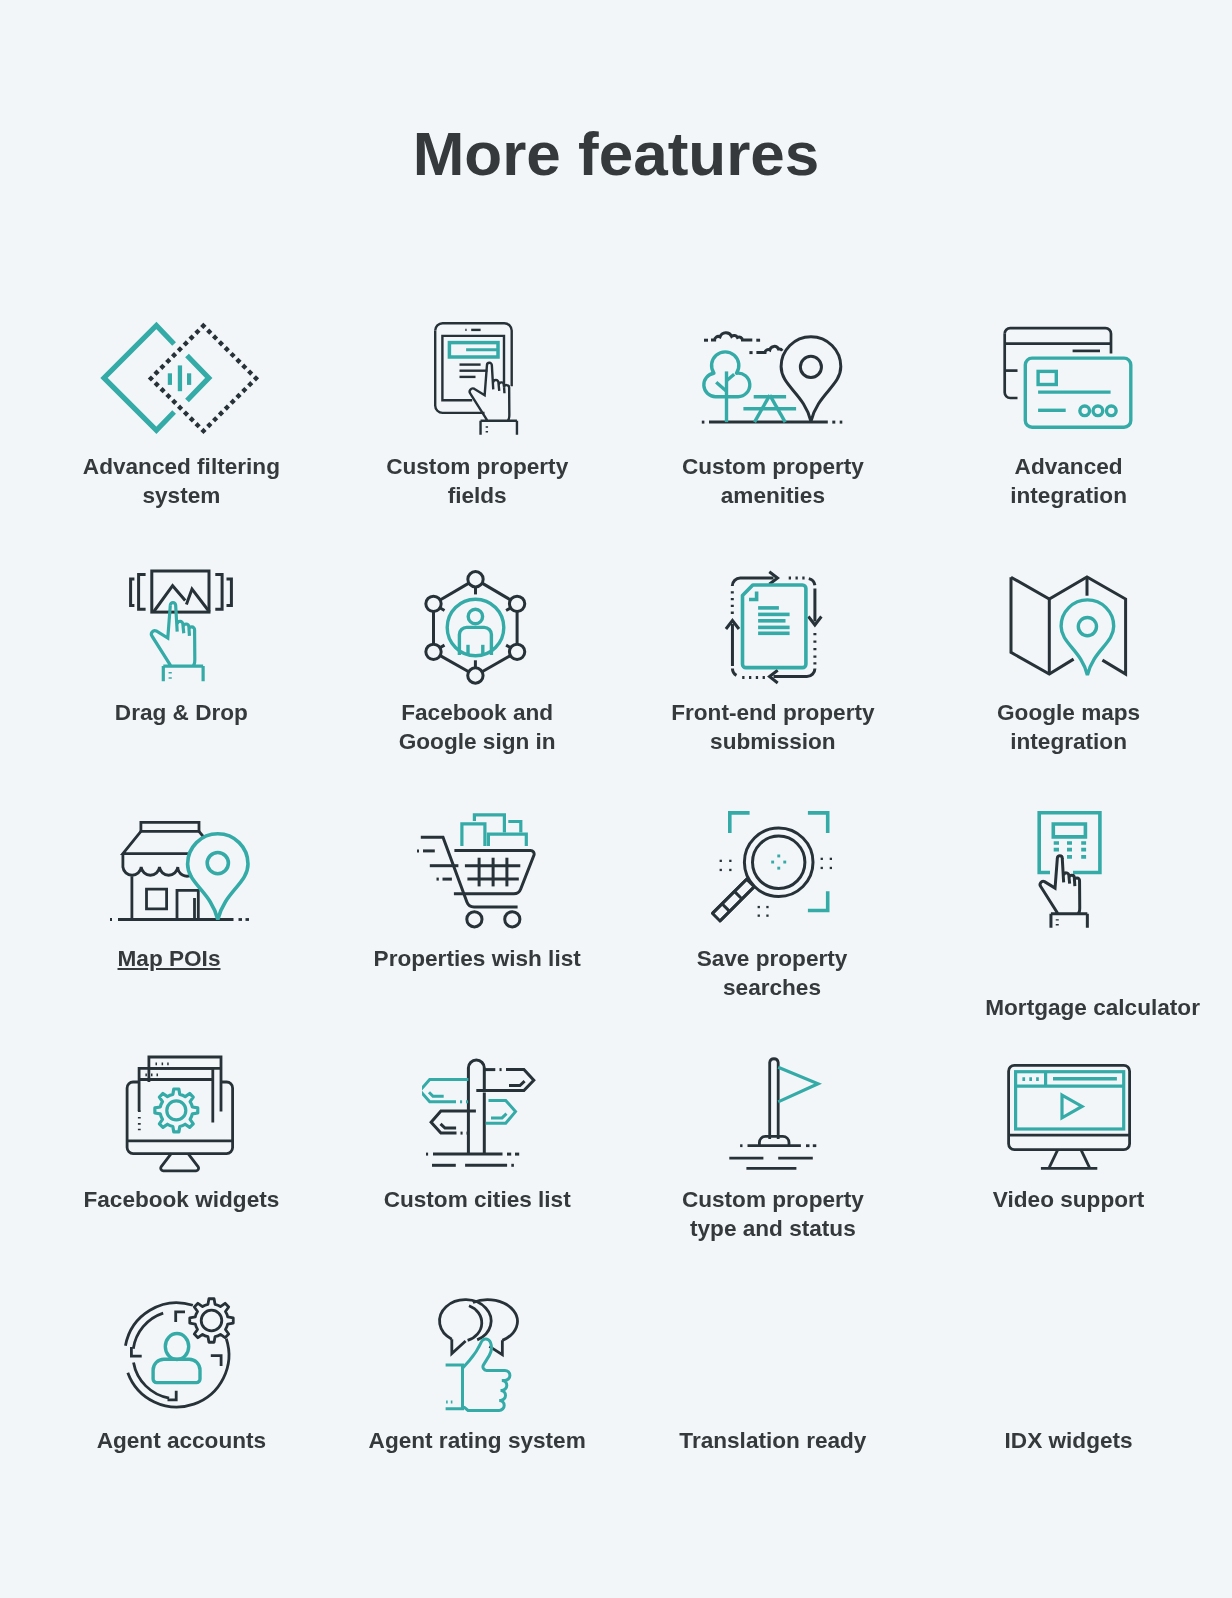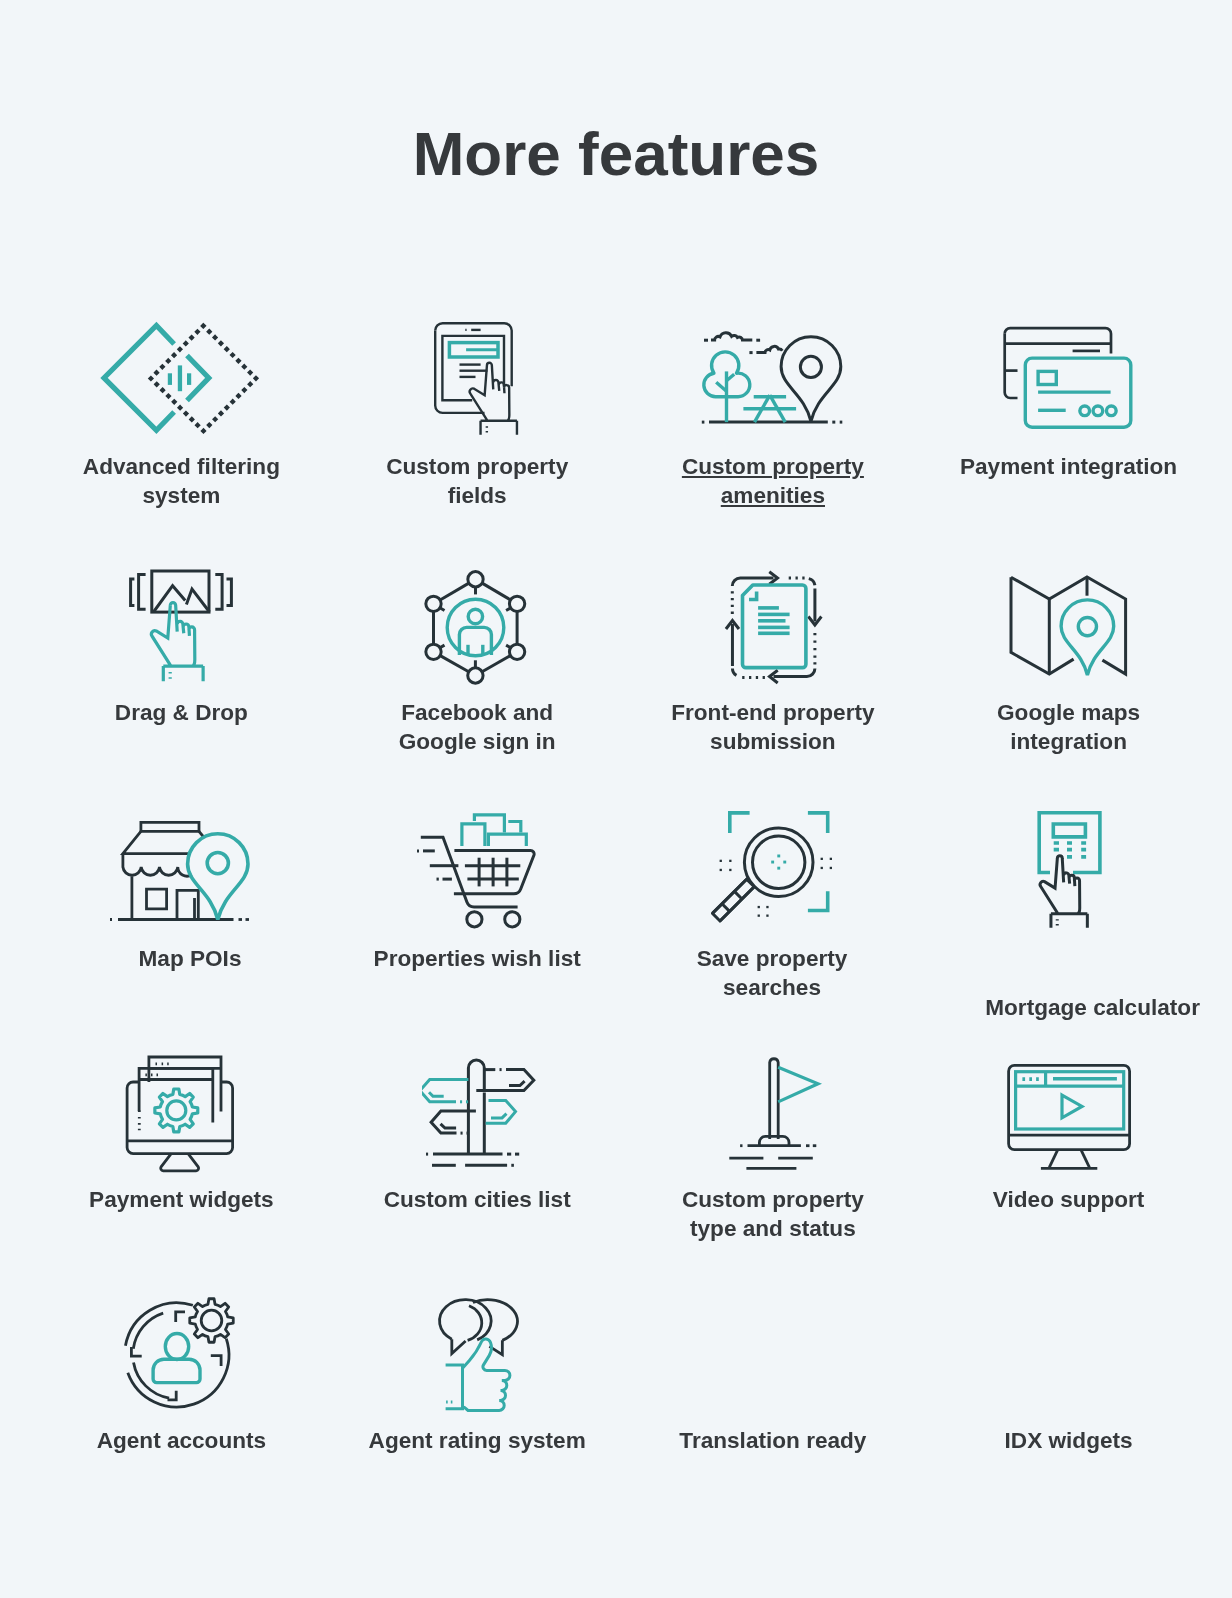--- a/index.html
+++ b/index.html
@@ -75,21 +75,21 @@
 <path d="M25.5 91.1 V40.4"></path>
 <path d="M25.5 60.2 L15.2 51.3"></path>
 <path d="M25.5 49.7 L33.2 43.3"></path>
 <path d="M52.7 65.7 H85.1"></path>
 <path d="M42.4 77.8 H95.1"></path>
 <path d="M68.8 64.2 L53.5 91.1"></path>
 <path d="M68.8 64.2 L84.2 91.1"></path>
 </g>
           </svg>
         </div>
-      <div class="lbl" style="left:659.9px;top:452.0px;text-decoration:underline;">Custom property amenities</div>
+      <div class="lbl" style="left:659.9px;top:452.0px;">Custom property amenities</div>
     </div>
     <div class="cell">
       <div class="iconbox" style="left:1001.0px;top:323.6px;">
           <svg width="134" height="107" viewBox="-3 -3 134 107" xmlns="http://www.w3.org/2000/svg" fill="none">
 <g stroke="#263238" stroke-width="2.7" fill="none">
 <path d="M0.7 6.7 a5.5 5.5 0 0 1 5.5 -5.5 H101.5 a5.5 5.5 0 0 1 5.5 5.5 V26.5"></path>
 <path d="M0.7 6.7 V65.5 a5.5 5.5 0 0 0 5.5 5.5 H13.5"></path>
 <path d="M0.7 16.6 H107"></path>
 <path d="M0.7 43.6 H13.5"></path>
 <path d="M68.6 23.9 H96"></path>
@@ -98,21 +98,21 @@
 <rect x="21.3" y="31.1" width="105.5" height="69.2" rx="6.8"></rect>
 <rect x="34.1" y="44.4" width="18.2" height="13.1"></rect>
 <path d="M34.1 65.1 H106.6"></path>
 <path d="M34.1 83.3 H61.7"></path>
 <circle cx="80.7" cy="83.8" r="4.85"></circle>
 <circle cx="93.9" cy="83.8" r="4.85"></circle>
 <circle cx="107.3" cy="83.8" r="4.85"></circle>
 </g>
           </svg>
         </div>
-      <div class="lbl" style="left:955.6px;top:452.0px;">Payment integration</div>
+      <div class="lbl" style="left:955.6px;top:452.0px;">Advanced integration</div>
     </div>
     <div class="cell">
       <div class="iconbox" style="left:124.5px;top:566.0px;">
           <svg width="111" height="120" viewBox="-3 -3 111 120" xmlns="http://www.w3.org/2000/svg" fill="none">
 <g stroke="#263238" stroke-width="3" fill="none">
 <path d="M6.4 9.9 H2.6 V36.4 H6.4"></path>
 <path d="M17.6 5.4 H10.6 V40.3 H17.6"></path>
 <path d="M87.3 5.4 H94.1 V40.3 H87.3"></path>
 <path d="M98.5 9.9 H103.4 V36.4 H98.5"></path>
 <rect x="23.8" y="2.0" width="57.2" height="41.1"></rect>
@@ -222,21 +222,21 @@
 <path d="M8.0 100.5 H123.5"></path>
 <path d="M128.5 100.5 h3.5"></path>
 <path d="M135.5 100.5 h3.5"></path>
 </g>
 <g stroke="#35aba8" stroke-width="3.6" fill="none">
 <path d="M77.6 45.0 a30.2 30.2 0 1 1 60.4 0 c0 19.6 -23.4 27.4 -30.2 55.6 c-6.8 -28.2 -30.2 -36.0 -30.2 -55.6 Z"></path>
 <circle cx="107.8" cy="44.1" r="10.6"></circle>
 </g>
           </svg>
         </div>
-      <div class="lbl" style="left:77px;top:943.5px;">Map POIs</div>
+      <div class="lbl" style="left:56px;top:943.5px;text-decoration:underline;">Map POIs</div>
     </div>
     <div class="cell">
       <div class="iconbox" style="left:413.0px;top:810.0px;">
           <svg width="126" height="121" viewBox="-3 -3 126 121" xmlns="http://www.w3.org/2000/svg" fill="none">
 <g stroke="#35aba8" stroke-width="3.2" fill="none">
 <path d="M45.9 32.9 V10.8 H68.9 V32.9"></path>
 <path d="M58.4 8.0 V1.8 H88.4 V19.5"></path>
 <path d="M92.3 8.5 H104.8 V19.5"></path>
 <path d="M72.4 32.9 V21.2 H110.3 V32.9"></path>
 </g>
@@ -331,21 +331,21 @@
 <path d="M29.5 7.8 h1.5 M35.6 7.8 h1.5 M41.2 7.8 h1.5"></path>
 <path d="M19.4 18.9 h1.5 M25.0 18.9 h1.5 M30.5 18.9 h1.5"></path>
 <path d="M13.3 54.4 v1.6 M13.3 61.0 v1.6 M13.3 67.1 v1.6 M13.3 72.7 v1.6"></path>
 </g>
 <g stroke="#35aba8" stroke-width="3.2" fill="none">
 <path d="M47.77 32.99 L52.85 32.99 L53.79 38.41 A16.4 16.4 0 0 1 59.18 40.65 L63.68 37.48 L67.27 41.07 L64.1 45.57 A16.4 16.4 0 0 1 66.34 50.96 L71.76 51.9 L71.76 56.98 L66.34 57.92 A16.4 16.4 0 0 1 64.1 63.31 L67.27 67.81 L63.68 71.4 L59.18 68.23 A16.4 16.4 0 0 1 53.79 70.47 L52.85 75.89 L47.77 75.89 L46.83 70.47 A16.4 16.4 0 0 1 41.44 68.23 L36.94 71.4 L33.35 67.81 L36.52 63.31 A16.4 16.4 0 0 1 34.28 57.92 L28.86 56.98 L28.86 51.9 L34.28 50.96 A16.4 16.4 0 0 1 36.52 45.57 L33.35 41.07 L36.94 37.48 L41.44 40.65 A16.4 16.4 0 0 1 46.83 38.41 Z" stroke-linejoin="round"></path>
 <circle cx="50.31" cy="54.44" r="9.5"></circle>
 </g>
           </svg>
         </div>
-      <div class="lbl" style="left:68.4px;top:1185.0px;">Payment widgets</div>
+      <div class="lbl" style="left:68.4px;top:1185.0px;">Facebook widgets</div>
     </div>
     <div class="cell">
       <div class="iconbox" style="left:422.0px;top:1055.0px;">
           <svg width="116" height="116" viewBox="-3 -3 116 116" xmlns="http://www.w3.org/2000/svg" fill="none">
 <g stroke="#263238" stroke-width="3.0" fill="none">
 <path d="M43.4 96.3 V10.0 a7.9 7.9 0 0 1 15.9 0 V32.6"></path>
 <path d="M59.3 34.5 V96.3"></path>
 <path d="M59.7 11.6 H70.3"></path>
 <path d="M74.5 11.6 h2.1"></path>
 <path d="M81.0 11.6 H98.9 L108.8 22.3 L98.9 32.6 H51.3"></path>

